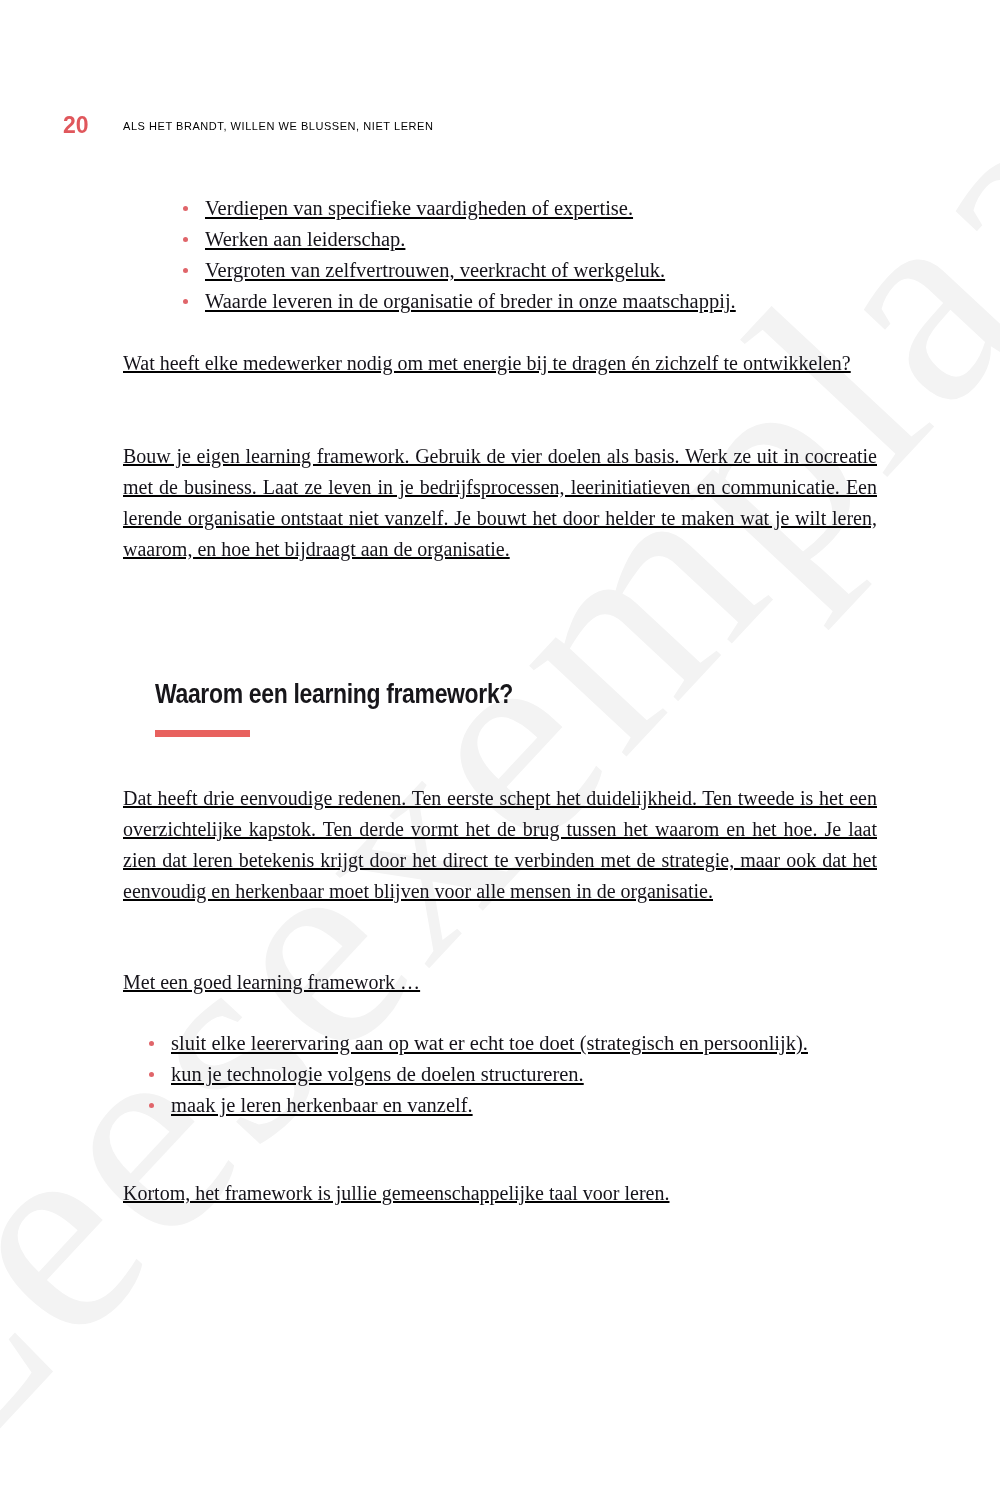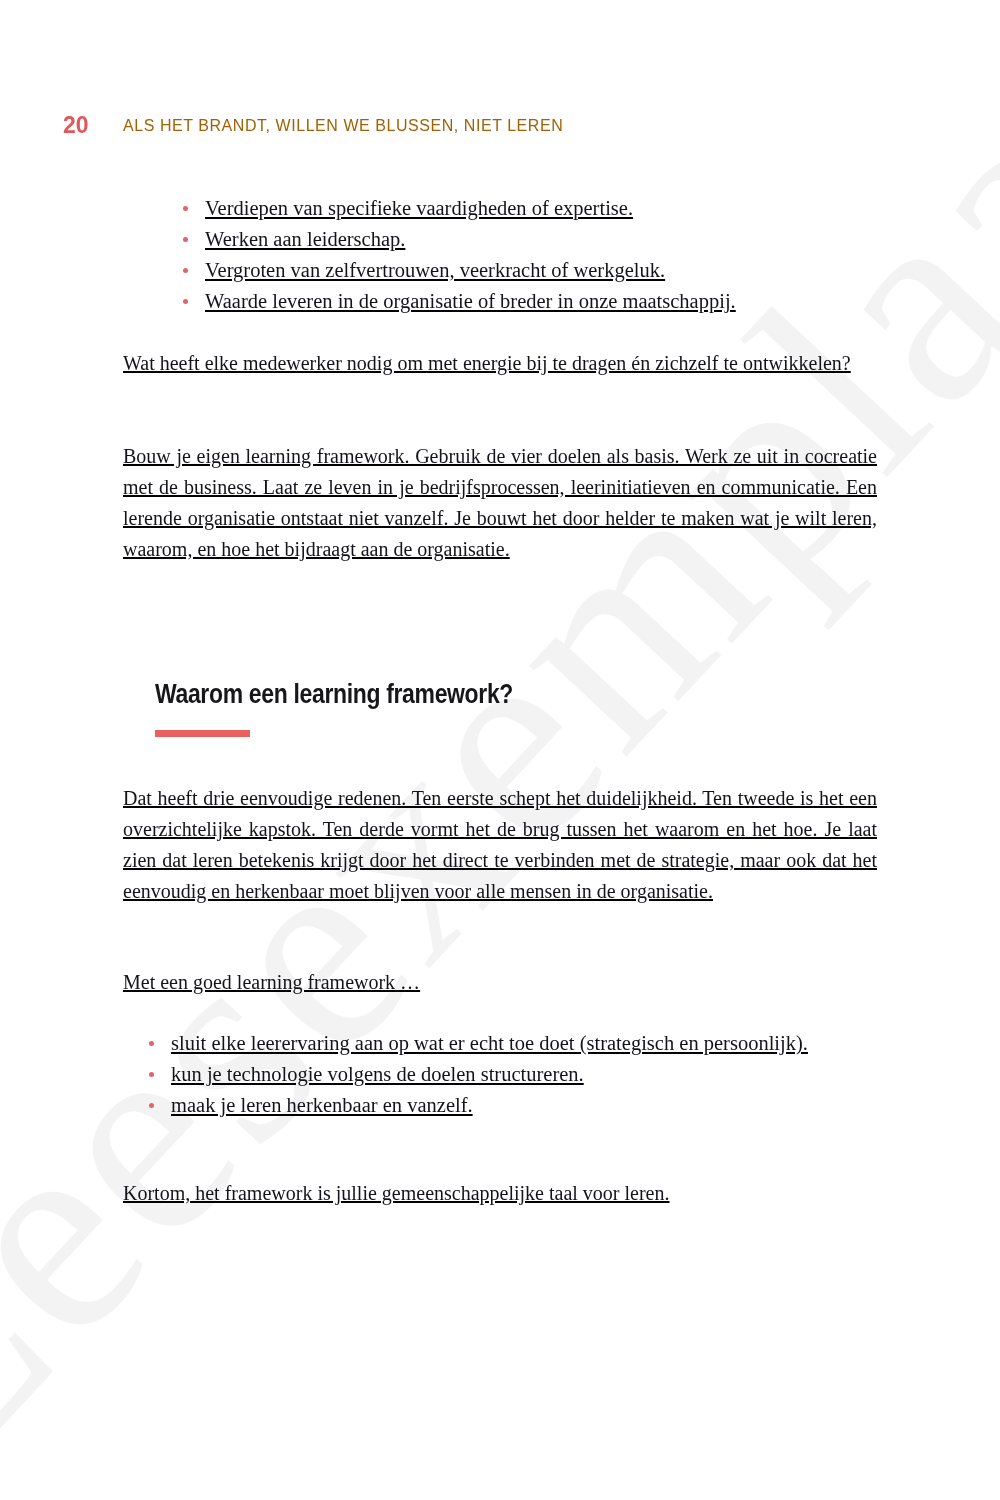--- a/index.html
+++ b/index.html
@@ -72,23 +72,23 @@
     line-height: 26px;
     color: #e0575c;
     letter-spacing: 0px;
   }
   .head-title {
     position: absolute;
     left: 123px;
     top: 4px;
     font-family: "Liberation Sans", "DejaVu Sans", sans-serif;
     font-weight: 400;
-    font-size: 16px;
+    font-size: 11px;
     line-height: 20px;
-    color: #a16207;
+    color: #000000;
     letter-spacing: 0.55px;
   }
 
   
   .col {
     position: absolute;
     left: 123px;
     width: 754px;
     text-decoration: underline;
   }

